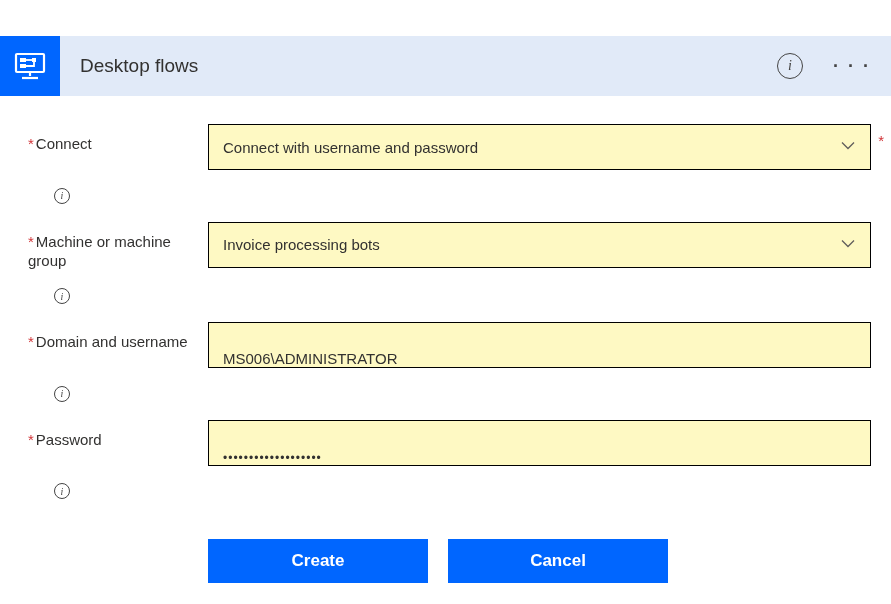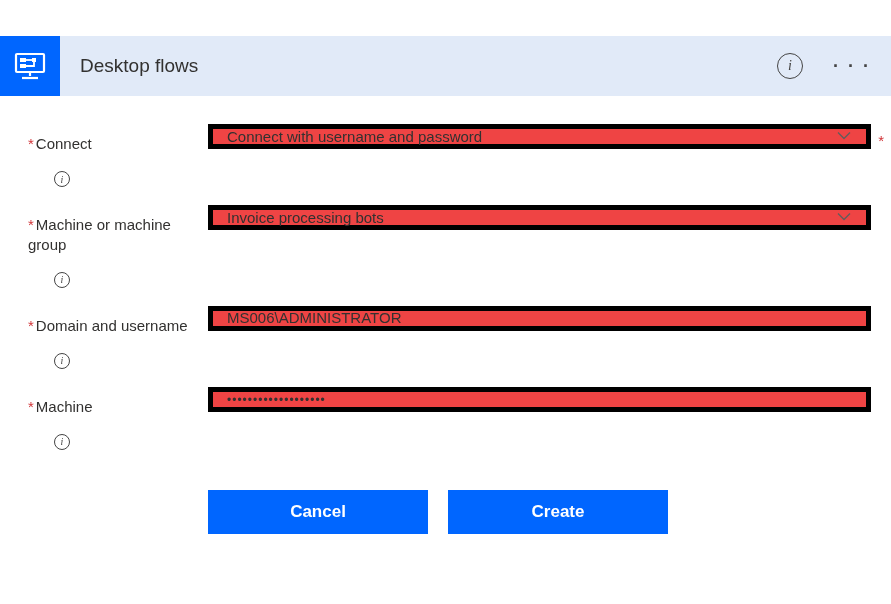--- a/index.html
+++ b/index.html
@@ -88,23 +88,23 @@
     }
     .trailing-req {
       position: absolute;
       right: -13px;
       top: 8px;
       color: #d13438;
       font-size: 15px;
     }
     .select-box, .text-input {
       width: 100%;
-      height: 25px;
-      border: 5px solid #000000;
-      background: #ef4444;
+      height: 46px;
+      border: 1px solid #000000;
+      background: #fef9c3;
       display: flex;
       align-items: center;
       padding: 0 14px;
       font-size: 15px;
       color: #323130;
       cursor: pointer;
       position: relative;
     }
     .text-input {
       cursor: text;
@@ -230,30 +230,30 @@
         <span>MS006\ADMINISTRATOR</span>
       </div>
     </div>
   </div>
   <div class="info-row">
     <span class="info-circle-sm">i</span>
   </div>
 
   <div class="form-row">
     <div class="label-col">
-      <span class="label-text"><span class="req">*</span><span>Machine</span></span>
+      <span class="label-text"><span class="req">*</span><span>Password</span></span>
     </div>
     <div class="input-col">
       <div class="text-input">
         <span class="dots">•••••••••••••••••••</span>
       </div>
     </div>
   </div>
   <div class="info-row">
     <span class="info-circle-sm">i</span>
   </div>
 
   <div class="btn-row">
+    <button class="btn">Create</button>
     <button class="btn">Cancel</button>
-    <button class="btn">Create</button>
   </div>
 
 </div>
 
 </body></html>

